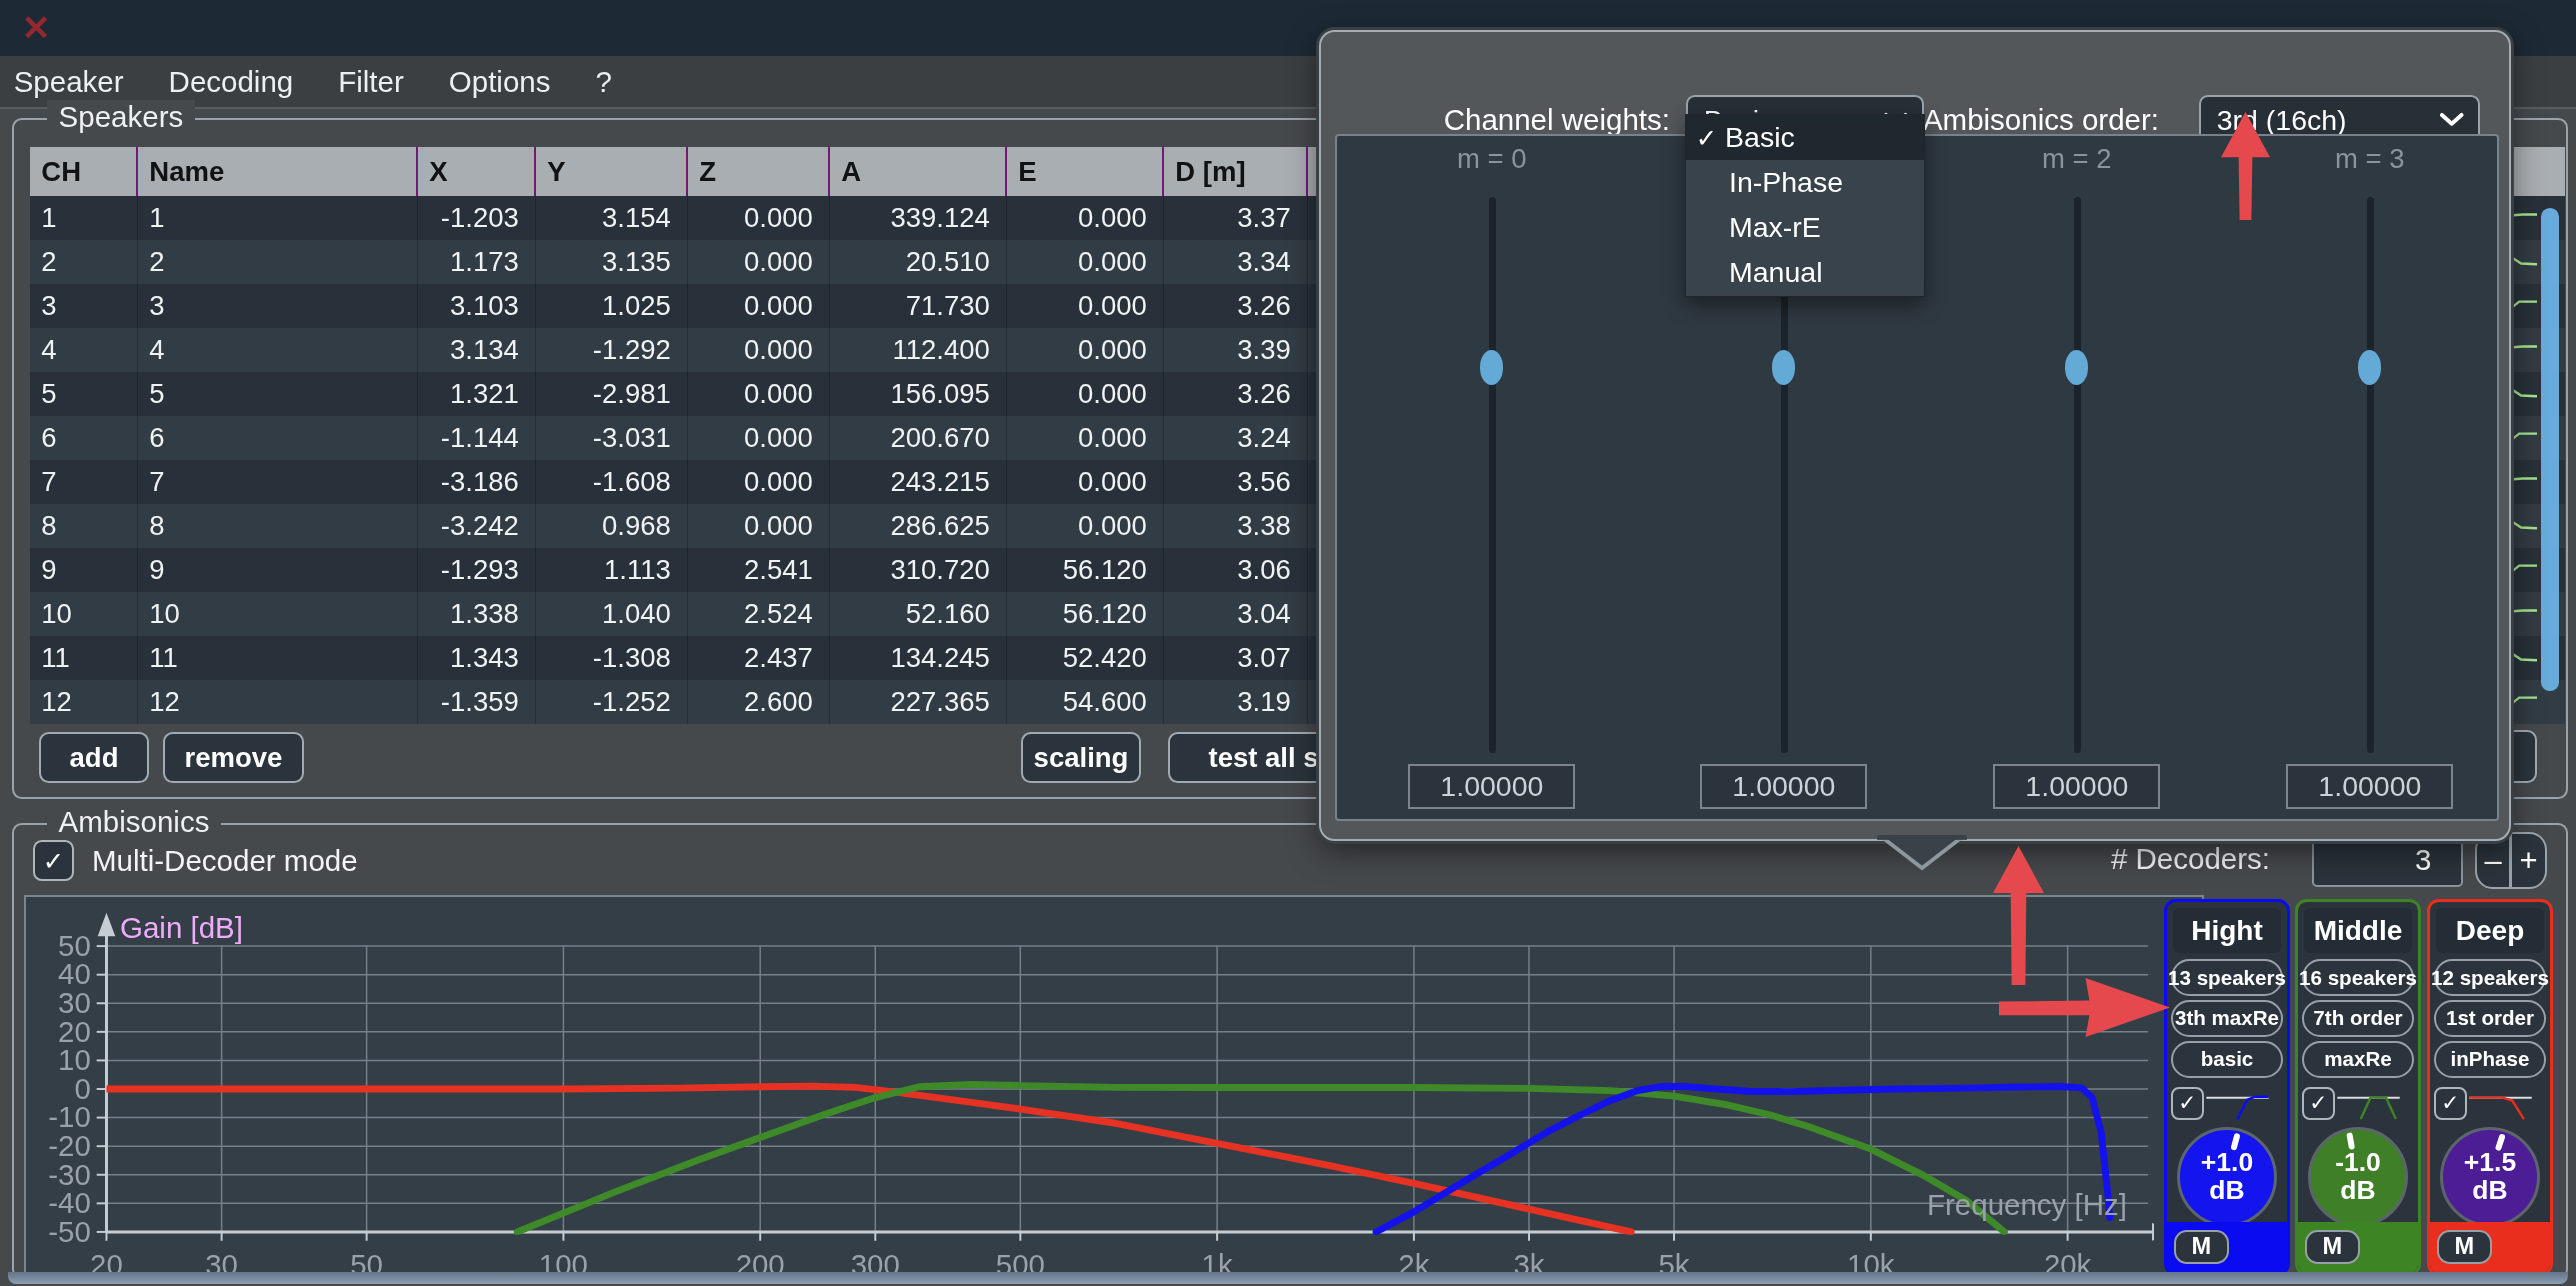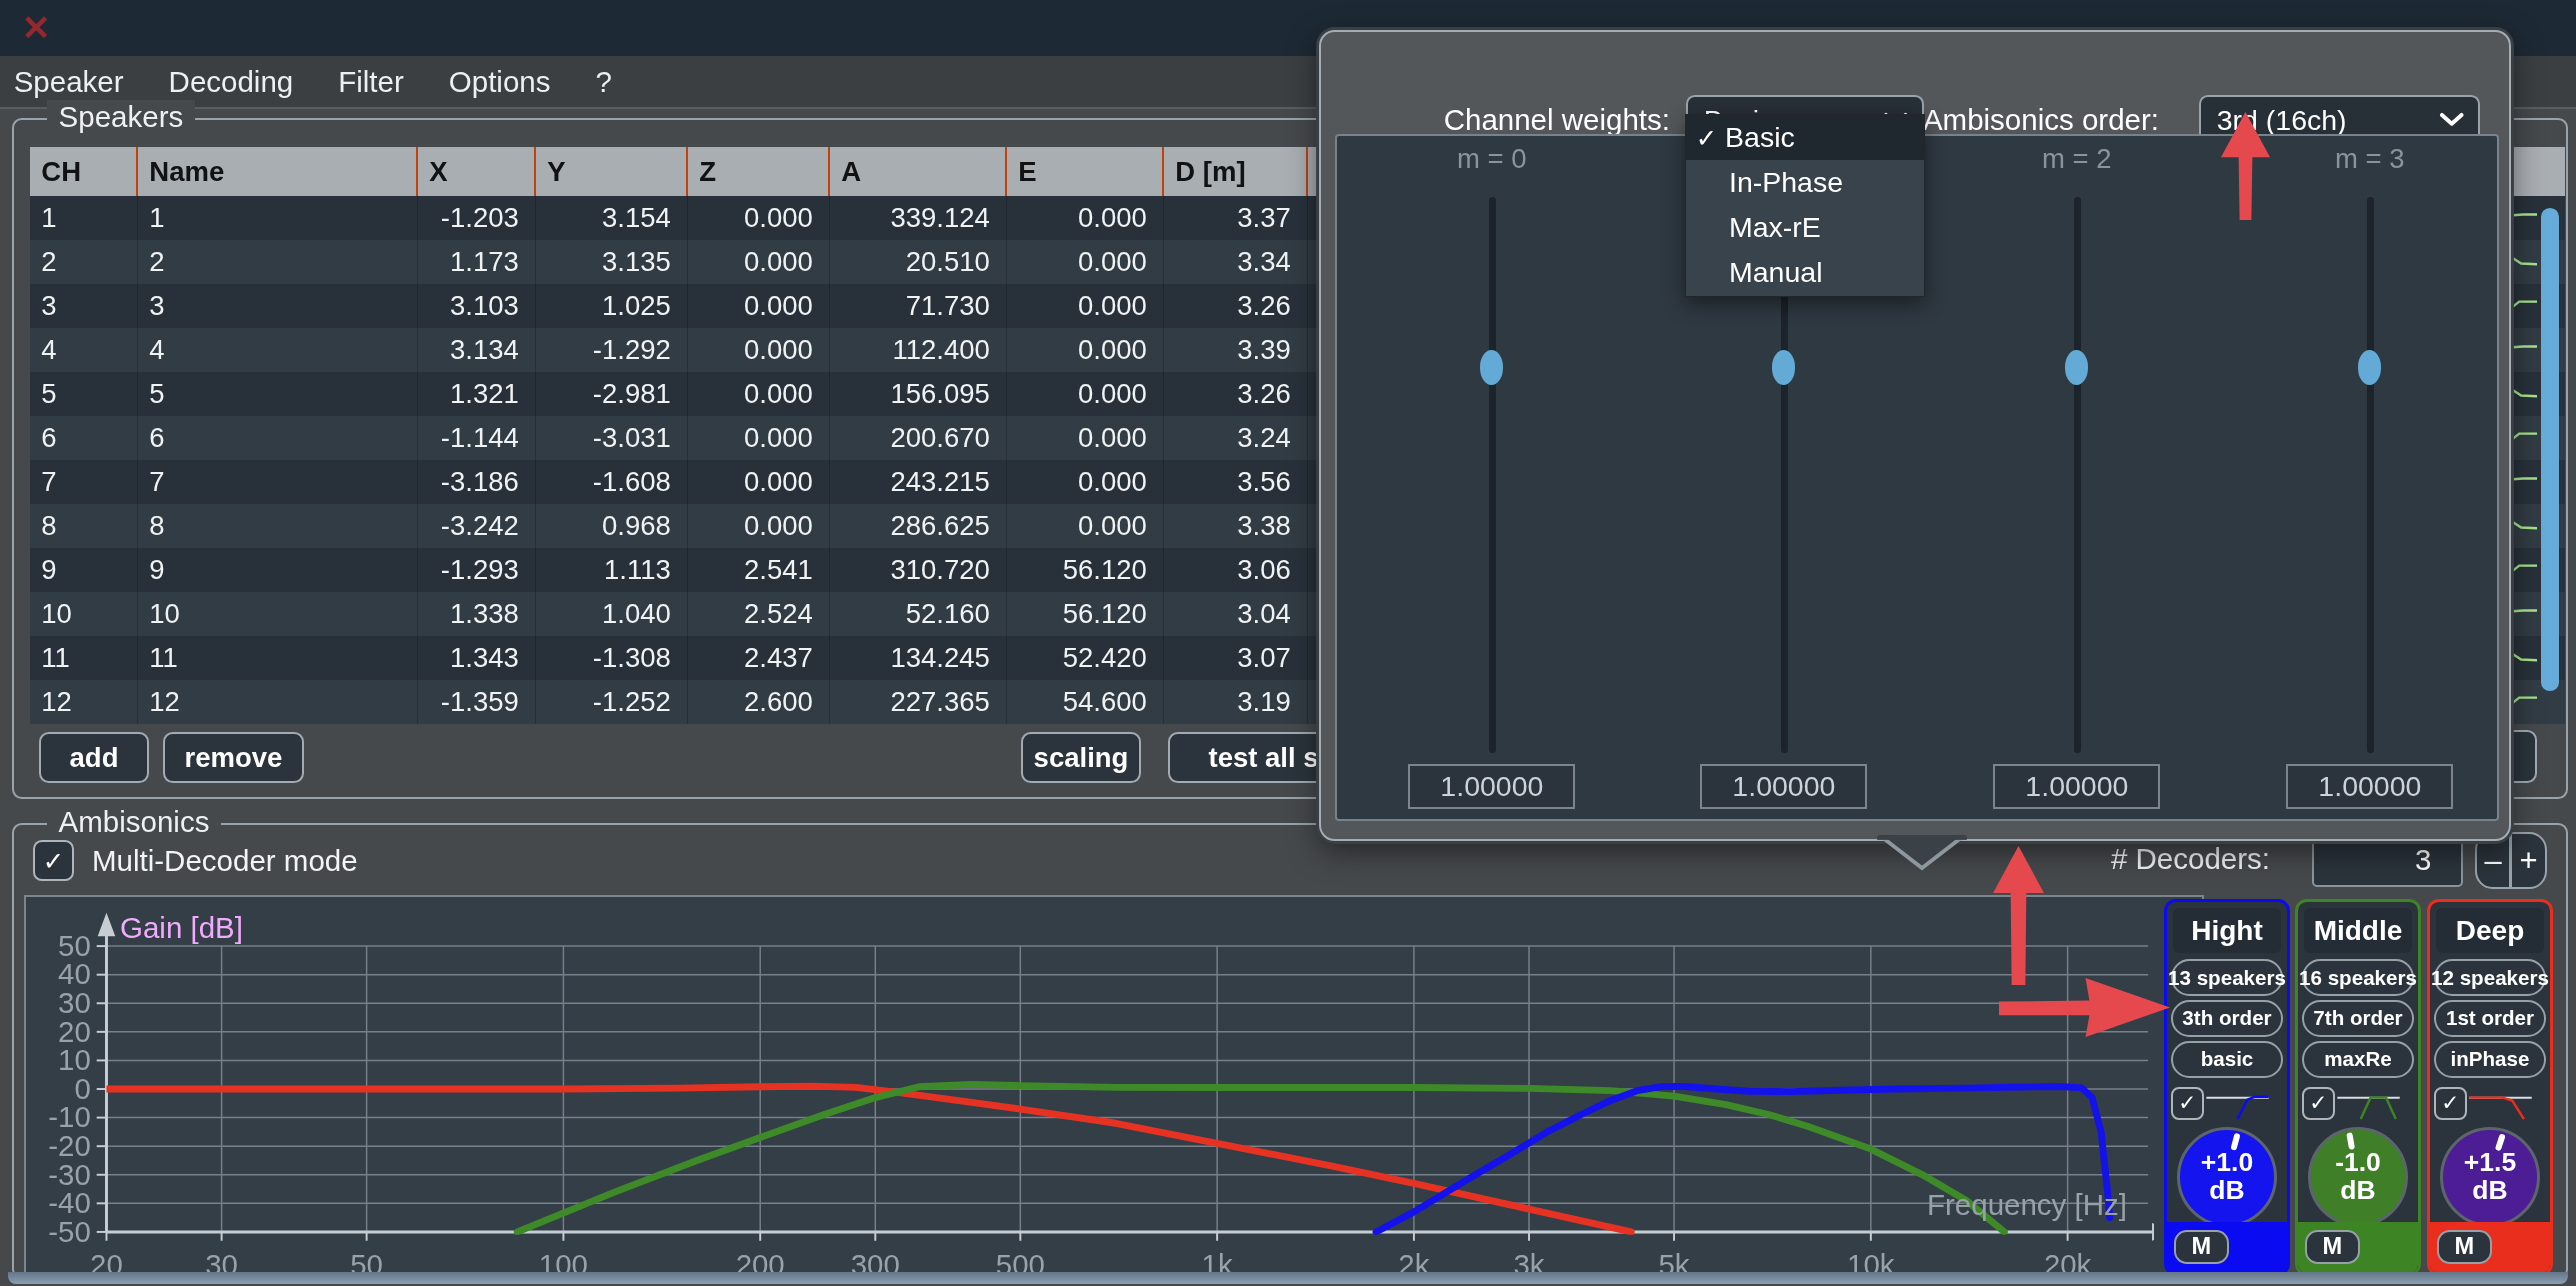--- a/index.html
+++ b/index.html
@@ -18,21 +18,21 @@
 
   
   .group{position:absolute;border:2.9px solid #99a3ab;border-radius:9.8px;}
   .group-label{position:absolute;top:-19.6px;left:33px;background:#46494c;padding:0 11.8px;
     color:#eef1f2;font-size:29.5px;}
 
   
   .table{position:absolute;left:29.5px;top:147px;width:2535px;height:579px;}
   .thead{display:flex;height:49px;background:#a9aeb2;}
   .th{color:#101214;font-weight:bold;font-size:27.5px;line-height:49px;padding-left:11.8px;
-    box-sizing:border-box;border-right:2px solid #c2410c;overflow:hidden;white-space:nowrap;}
+    box-sizing:border-box;border-right:2px solid #701a75;overflow:hidden;white-space:nowrap;}
   .trow{display:flex;height:44px;}
   .trow.odd{background:#28313a;} .trow.even{background:#323c44;}
   .td{color:#f0f3f4;font-size:27.5px;line-height:44px;box-sizing:border-box;overflow:hidden;
     white-space:nowrap;border-right:1px solid rgba(0,0,0,0.22);}
   .td.num{text-align:right;padding-right:15.7px;} .td.txt{padding-left:11.8px;}
   .c0{width:108px;} .c1{width:280px;} .c2{width:118px;} .c3{width:152px;} .c4{width:142px;}
   .c5{width:177px;} .c6{width:157px;} .c7{width:144px;} .c8{width:1170px;} .c9{width:59px;border-right:none;}
   .vscroll{position:absolute;left:2541px;top:208px;width:17.7px;height:483px;border-radius:8.8px;
     background:#66abd9;}
 
@@ -444,21 +444,21 @@
         <polyline points="500.5,341.2 600.2,300.4 683.5,268.4 748.0,245.1 812.5,221.8 865.3,204.3 909.9,193.3 962.6,190.9 1013.0,192.1 1110.3,193.9 1213.5,194.1 1414.0,194.1 1531.3,195.0 1614.5,197.3 1679.0,202.9 1731.8,211.6 1776.3,221.8 1815.0,233.5 1879.5,256.8 1932.2,283.0 1976.8,309.2 2015.5,341.2" fill="none" stroke="#3f8a28" stroke-width="7" stroke-linejoin="round" stroke-linecap="round" clip-path="url(#plot)"></polyline>
         <polyline points="1375.4,341.2 1414.0,320.8 1466.7,288.8 1511.3,262.6 1549.9,239.3 1584.0,221.8 1614.5,207.2 1642.1,197.1 1667.2,193.0 1690.4,193.0 1722.0,195.6 1754.9,197.9 1796.3,198.2 1849.0,196.8 1907.1,195.6 1976.8,194.7 2033.0,193.6 2072.7,193.0 2094.1,194.4 2104.9,204.3 2114.1,239.3 2120.4,297.5 2122.9,326.6" fill="none" stroke="#1412ea" stroke-width="7" stroke-linejoin="round" stroke-linecap="round" clip-path="url(#plot)"></polyline>
       </svg>
     <div class="chart-ylabel">Gain [dB]</div>
     <div class="chart-xlabel">Frequency [Hz]</div>
   </div>
 
   <div class="dec" id="dec0" style="left: 2164px; border-color: rgb(11, 11, 242);">
     <div class="dec-title">Hight</div>
     <div class="pill">13 speakers</div>
-    <div class="pill">3th order</div>
+    <div class="pill">3th maxRe</div>
     <div class="pill">basic</div>
     <div class="dec-check-row">
       <div class="cb dec-cb">
           <span>✓</span>
         </div>
       <svg class="mini" width="69" height="39" viewBox="0 0 70 40">
           <line x1="2" y1="14" x2="66" y2="14" stroke="#d8dde0" stroke-width="2"></line>
           <polyline points="34,36 44,16 52,13 66,13" fill="none" stroke="#0b0bf2" stroke-width="2.5"></polyline>
         </svg>
     </div>

